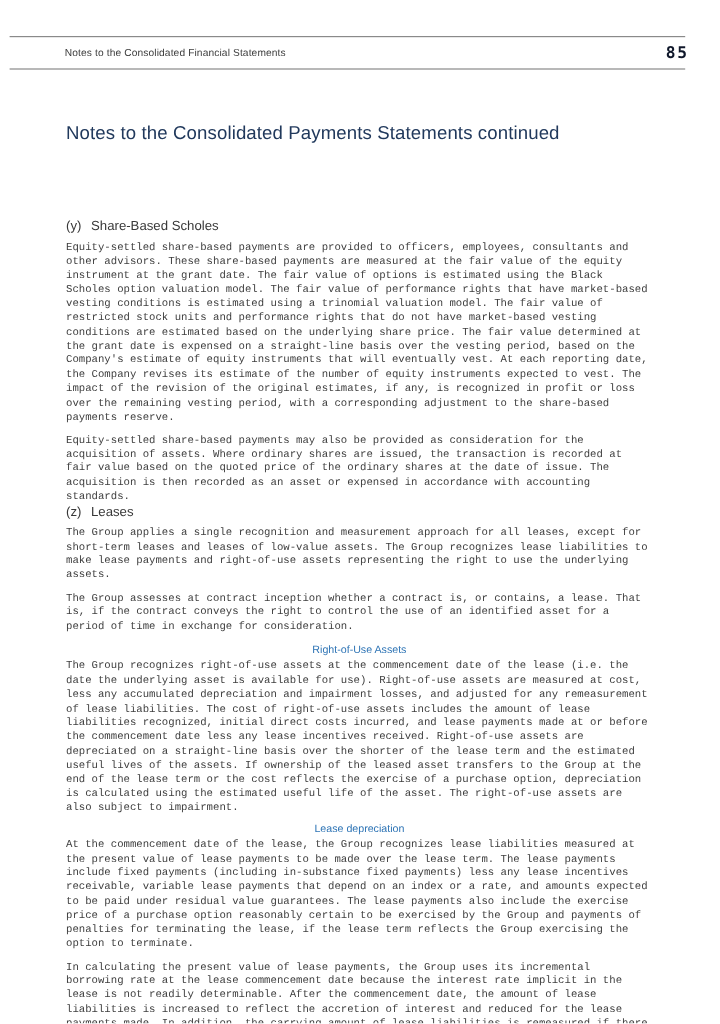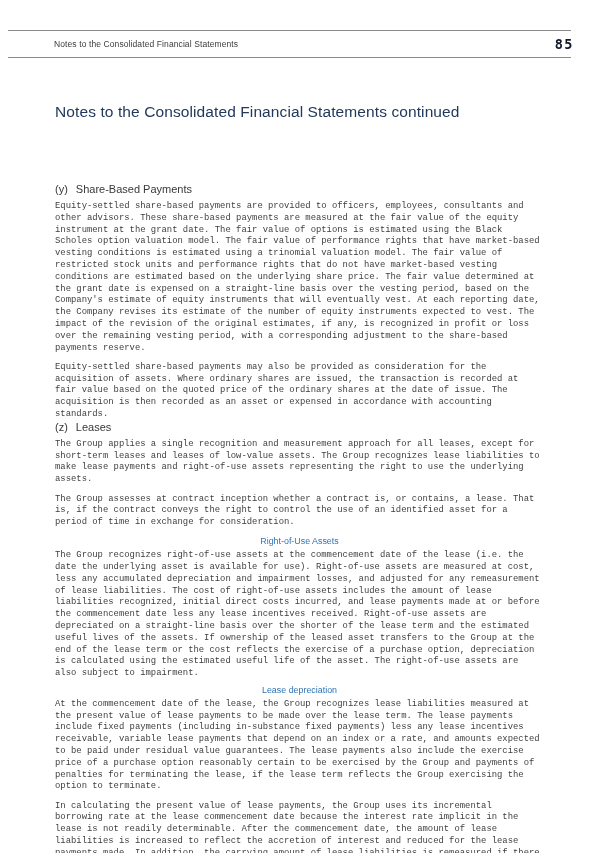--- a/index.html
+++ b/index.html
@@ -81,27 +81,27 @@
 </head>
 <body>
 
 <div class="page">
 
   <div class="runhead">
     <span class="runhead-title">Notes to the Consolidated Financial Statements</span>
     <span class="pagenum">85</span>
   </div>
 
-  <div class="doc-title">Notes to the Consolidated Financial Statements continued</div>
+  <div class="doc-title">Notes to the Consolidated Payments Statements continued</div>
 
   <div class="content">
 
     <div class="section">
       <div class="section-heading">
-        <span class="sec-label">(y)</span><span>Share-Based Payments</span>
+        <span class="sec-label">(y)</span><span>Share-Based Scholes</span>
       </div>
       <p>Equity-settled share-based payments are provided to officers, employees, consultants and other advisors. These share-based payments are measured at the fair value of the equity instrument at the grant date. The fair value of options is estimated using the Black Scholes option valuation model. The fair value of performance rights that have market-based vesting conditions is estimated using a trinomial valuation model. The fair value of restricted stock units and performance rights that do not have market-based vesting conditions are estimated based on the underlying share price. The fair value determined at the grant date is expensed on a straight-line basis over the vesting period, based on the Company's estimate of equity instruments that will eventually vest. At each reporting date, the Company revises its estimate of the number of equity instruments expected to vest. The impact of the revision of the original estimates, if any, is recognized in profit or loss over the remaining vesting period, with a corresponding adjustment to the share-based payments reserve.</p>
       <p>Equity-settled share-based payments may also be provided as consideration for the acquisition of assets. Where ordinary shares are issued, the transaction is recorded at fair value based on the quoted price of the ordinary shares at the date of issue. The acquisition is then recorded as an asset or expensed in accordance with accounting standards.</p>
     </div>
 
     <div class="section">
       <div class="section-heading">
         <span class="sec-label">(z)</span><span>Leases</span>
       </div>
       <p>The Group applies a single recognition and measurement approach for all leases, except for short-term leases and leases of low-value assets. The Group recognizes lease liabilities to make lease payments and right-of-use assets representing the right to use the underlying assets.</p>

